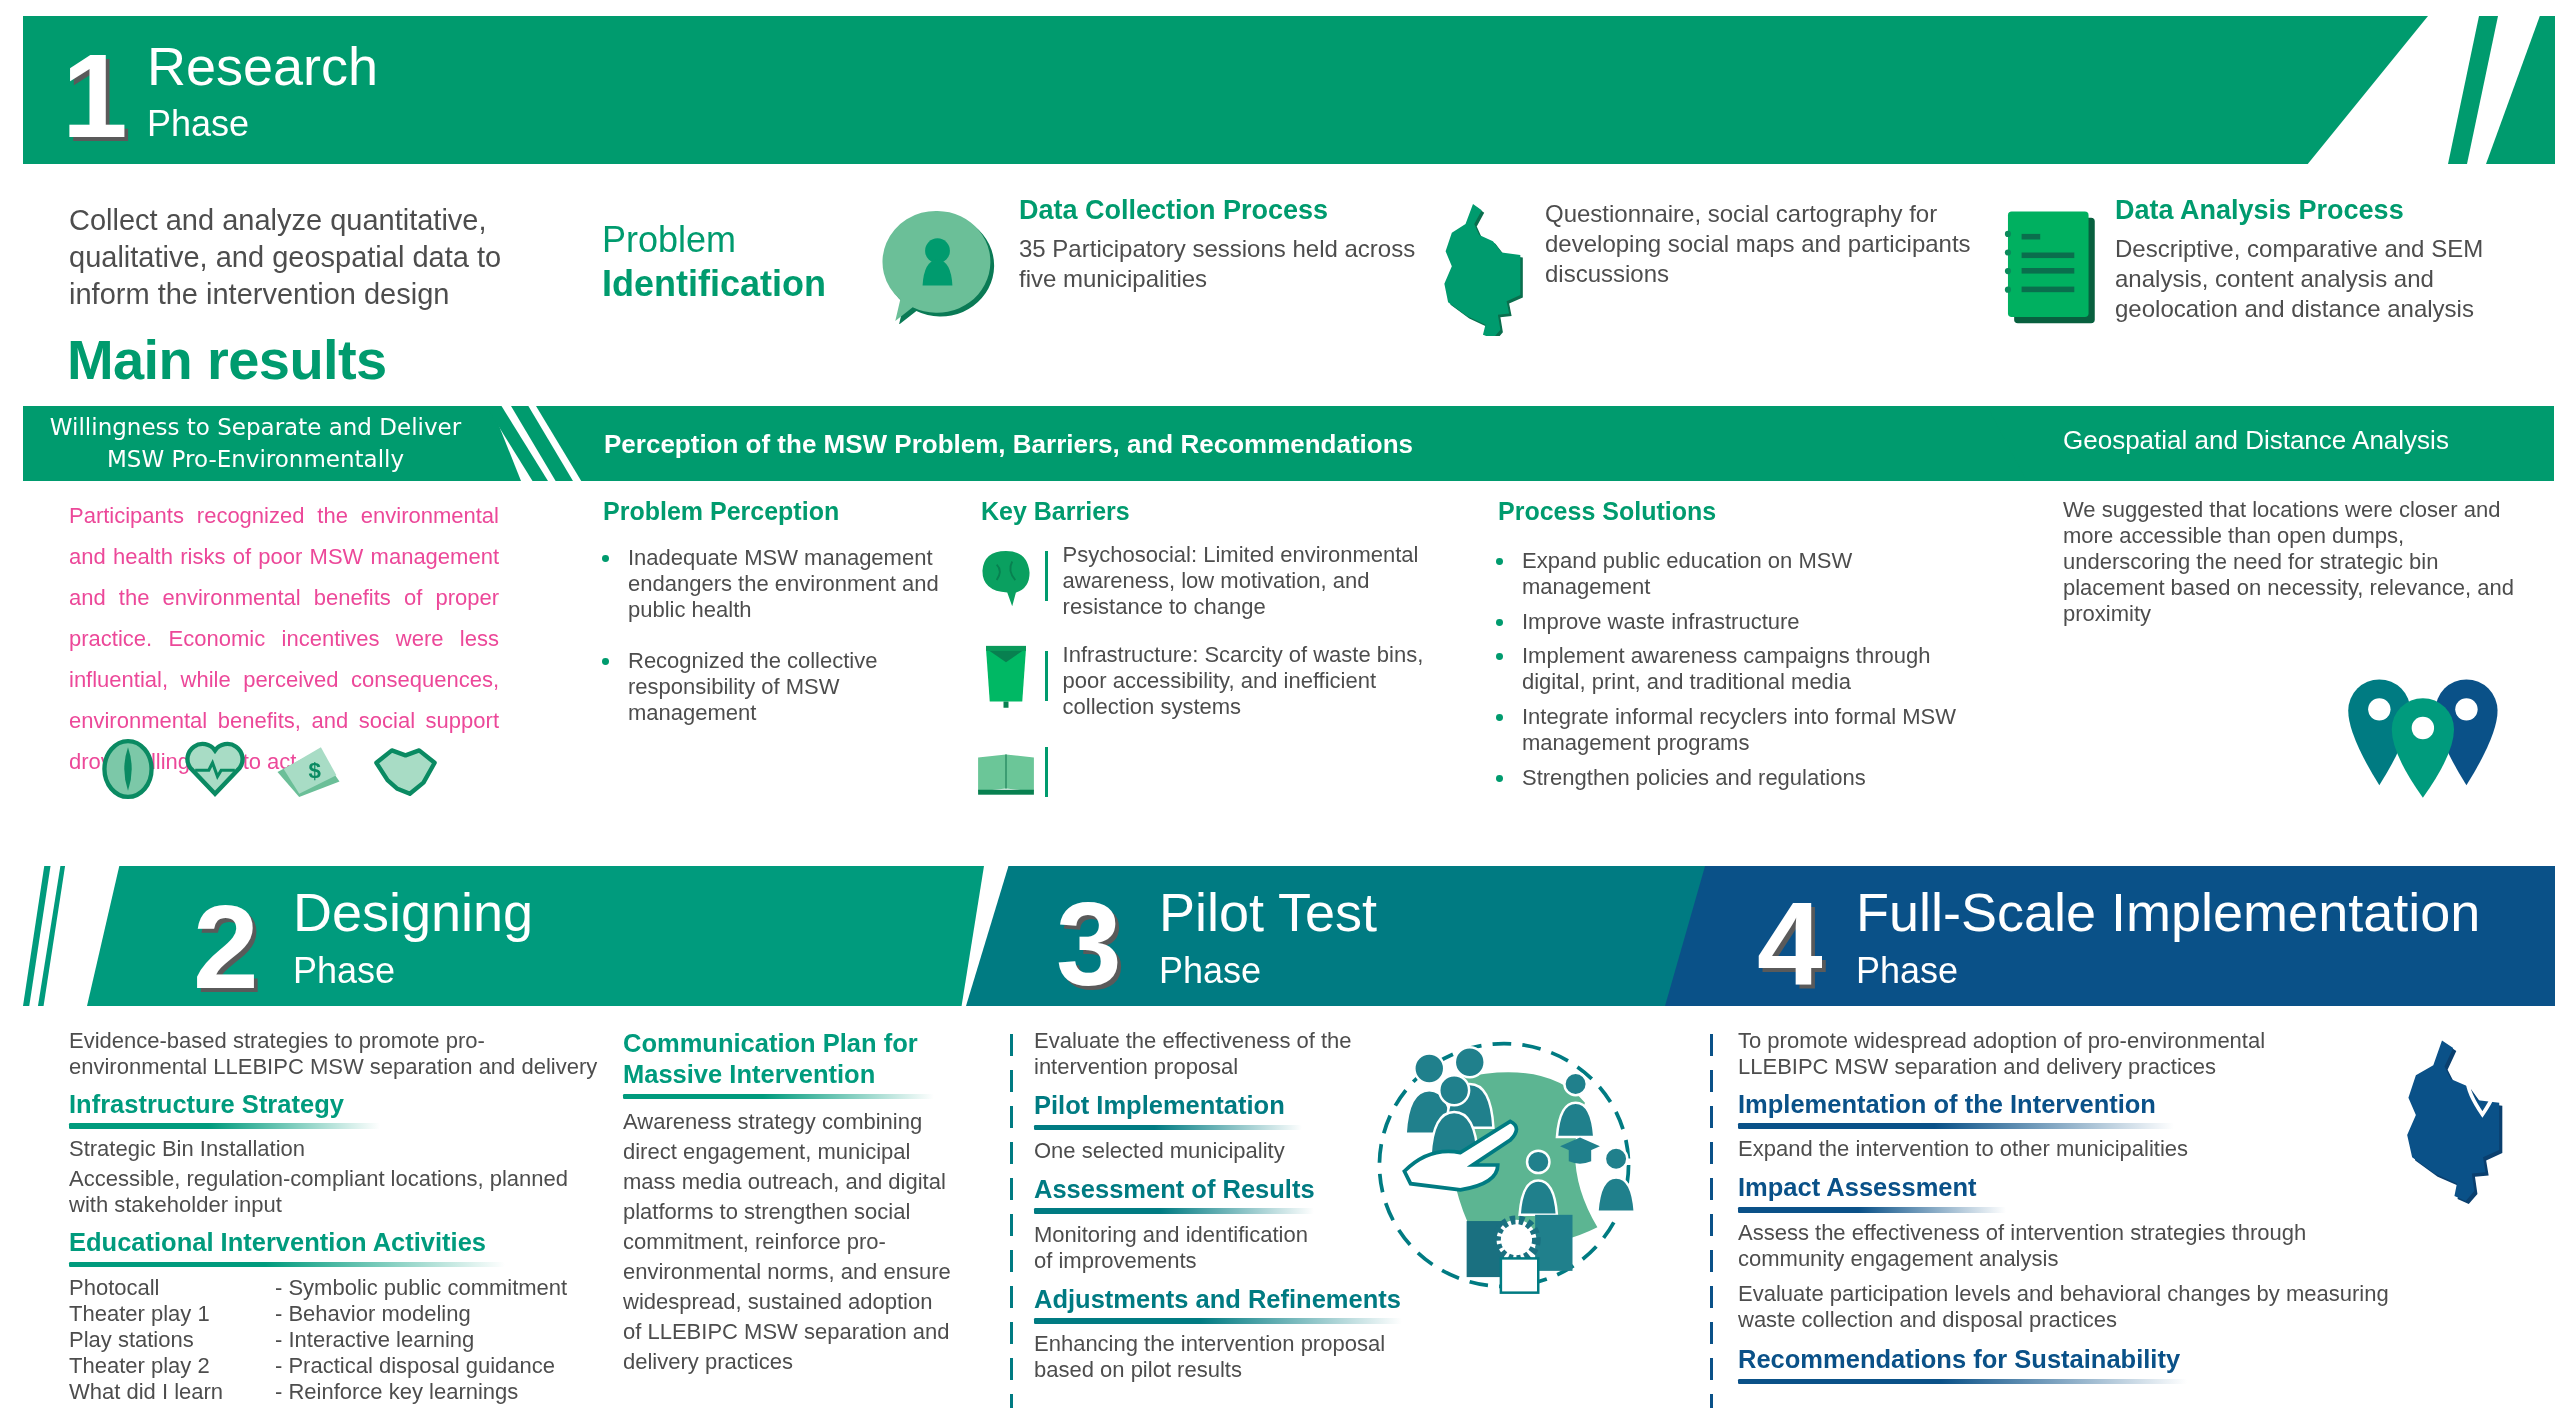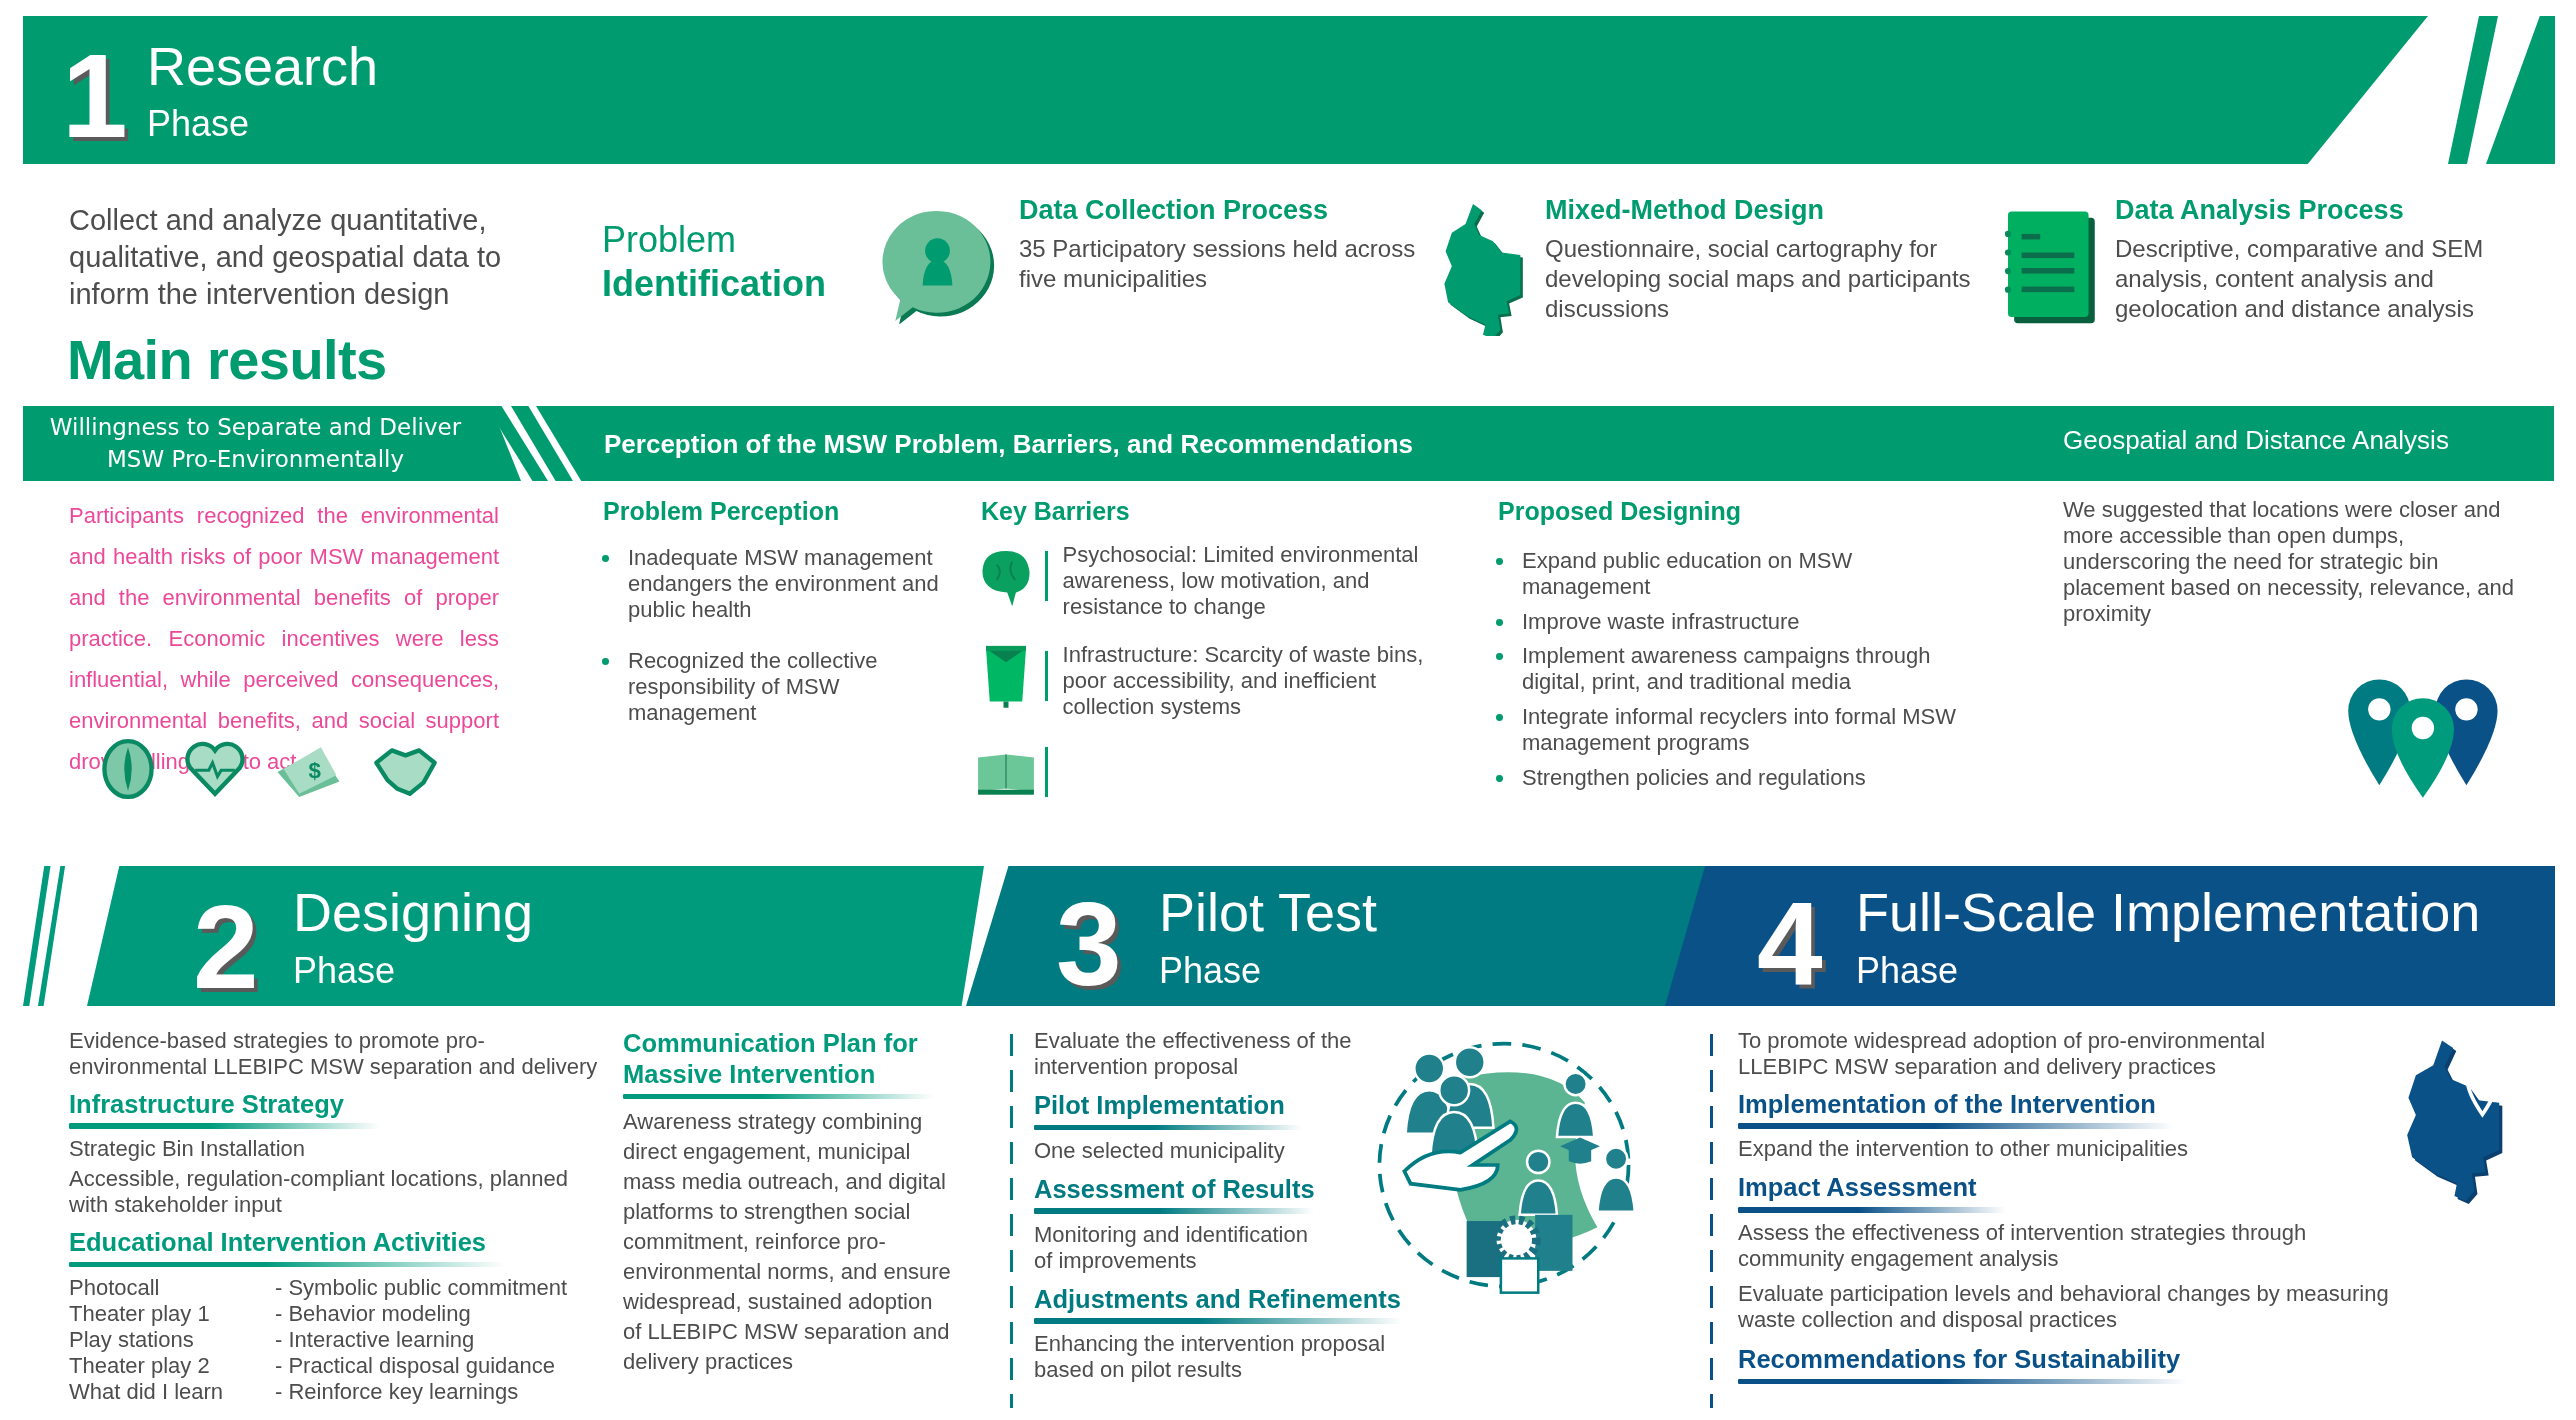--- a/index.html
+++ b/index.html
@@ -93,21 +93,20 @@
   <div class="m-text">35 Participatory sessions held across five municipalities</div>
 </div>
 
 <div class="abs" style="left:1423px; top:199px; width:100px; height:137px;">
   <svg width="100" height="137" viewBox="0 0 160 220">
     <path d="M80 8 l14 10 l-12 22 l8 18 l22 10 l14 18 l30 4 l0 64 l-22 10 l4 20 l-18 2 l4 24 l-12 14 l-16 -6 l4 -16 l-30 -14 l-30 -22 l-6 -30 l12 -28 l-10 -24 l10 -30 l22 -14 z" fill="#0a6e4d" transform="translate(4,4)"></path>
     <path d="M80 8 l14 10 l-12 22 l8 18 l22 10 l14 18 l30 4 l0 64 l-22 10 l4 20 l-18 2 l4 24 l-12 14 l-16 -6 l4 -16 l-30 -14 l-30 -22 l-6 -30 l12 -28 l-10 -24 l10 -30 l22 -14 z" fill="#009B6E"></path>
   </svg>
 </div>
 <div class="method" style="left:1545px; top:193px; width:449px;">
-  <div class="m-title">Mixed-Method Design</div>
   <div class="m-text">Questionnaire, social cartography for developing social maps and participants discussions</div>
 </div>
 
 <div class="abs" style="left:2003px; top:209px; width:93px; height:118px;">
   <svg width="93" height="118" viewBox="0 0 150 190">
     <rect x="18" y="14" width="130" height="170" rx="6" fill="#08603f"></rect>
     <rect x="8" y="4" width="130" height="170" rx="6" fill="#00B060"></rect>
     <g fill="#0a6e4d">
       <rect x="30" y="40" width="30" height="9"></rect>
         <rect x="30" y="70" width="85" height="9"></rect>
@@ -203,21 +202,21 @@
   <div class="b-ico">
     <svg width="62" height="56" viewBox="0 0 100 90">
         <path d="M5 20 l45 -5 l45 5 v55 l-45 -5 l-45 5z" fill="#6bc698"></path>
         <path d="M50 15 v55" stroke="#3a9a70" stroke-width="3"></path>
         <rect x="5" y="72" width="90" height="8" fill="#088050"></rect>
       </svg>
   </div>
   <div class="b-bar"></div>
 </div>
 
-<div class="abs sub-h" style="left:1498px; top:497px;">Proposed Designing</div>
+<div class="abs sub-h" style="left:1498px; top:497px;">Process Solutions</div>
 <ul class="abs bul tight" style="left:1492px; top:548px; width:473px;">
   <li>Expand public education on MSW management</li>
   <li>Improve waste infrastructure</li>
   <li>Implement awareness campaigns through digital, print, and traditional media</li>
   <li>Integrate informal recyclers into formal MSW management programs</li>
   <li>Strengthen policies and regulations</li>
 </ul>
 
 <div class="abs sec-text" style="left:2063px; top:497px; width:461px;">We suggested that locations were closer and more accessible than open dumps, underscoring the need for strategic bin placement based on necessity, relevance, and proximity</div>
 <div class="abs" style="left:2342px; top:673px; width:168px; height:125px;">

